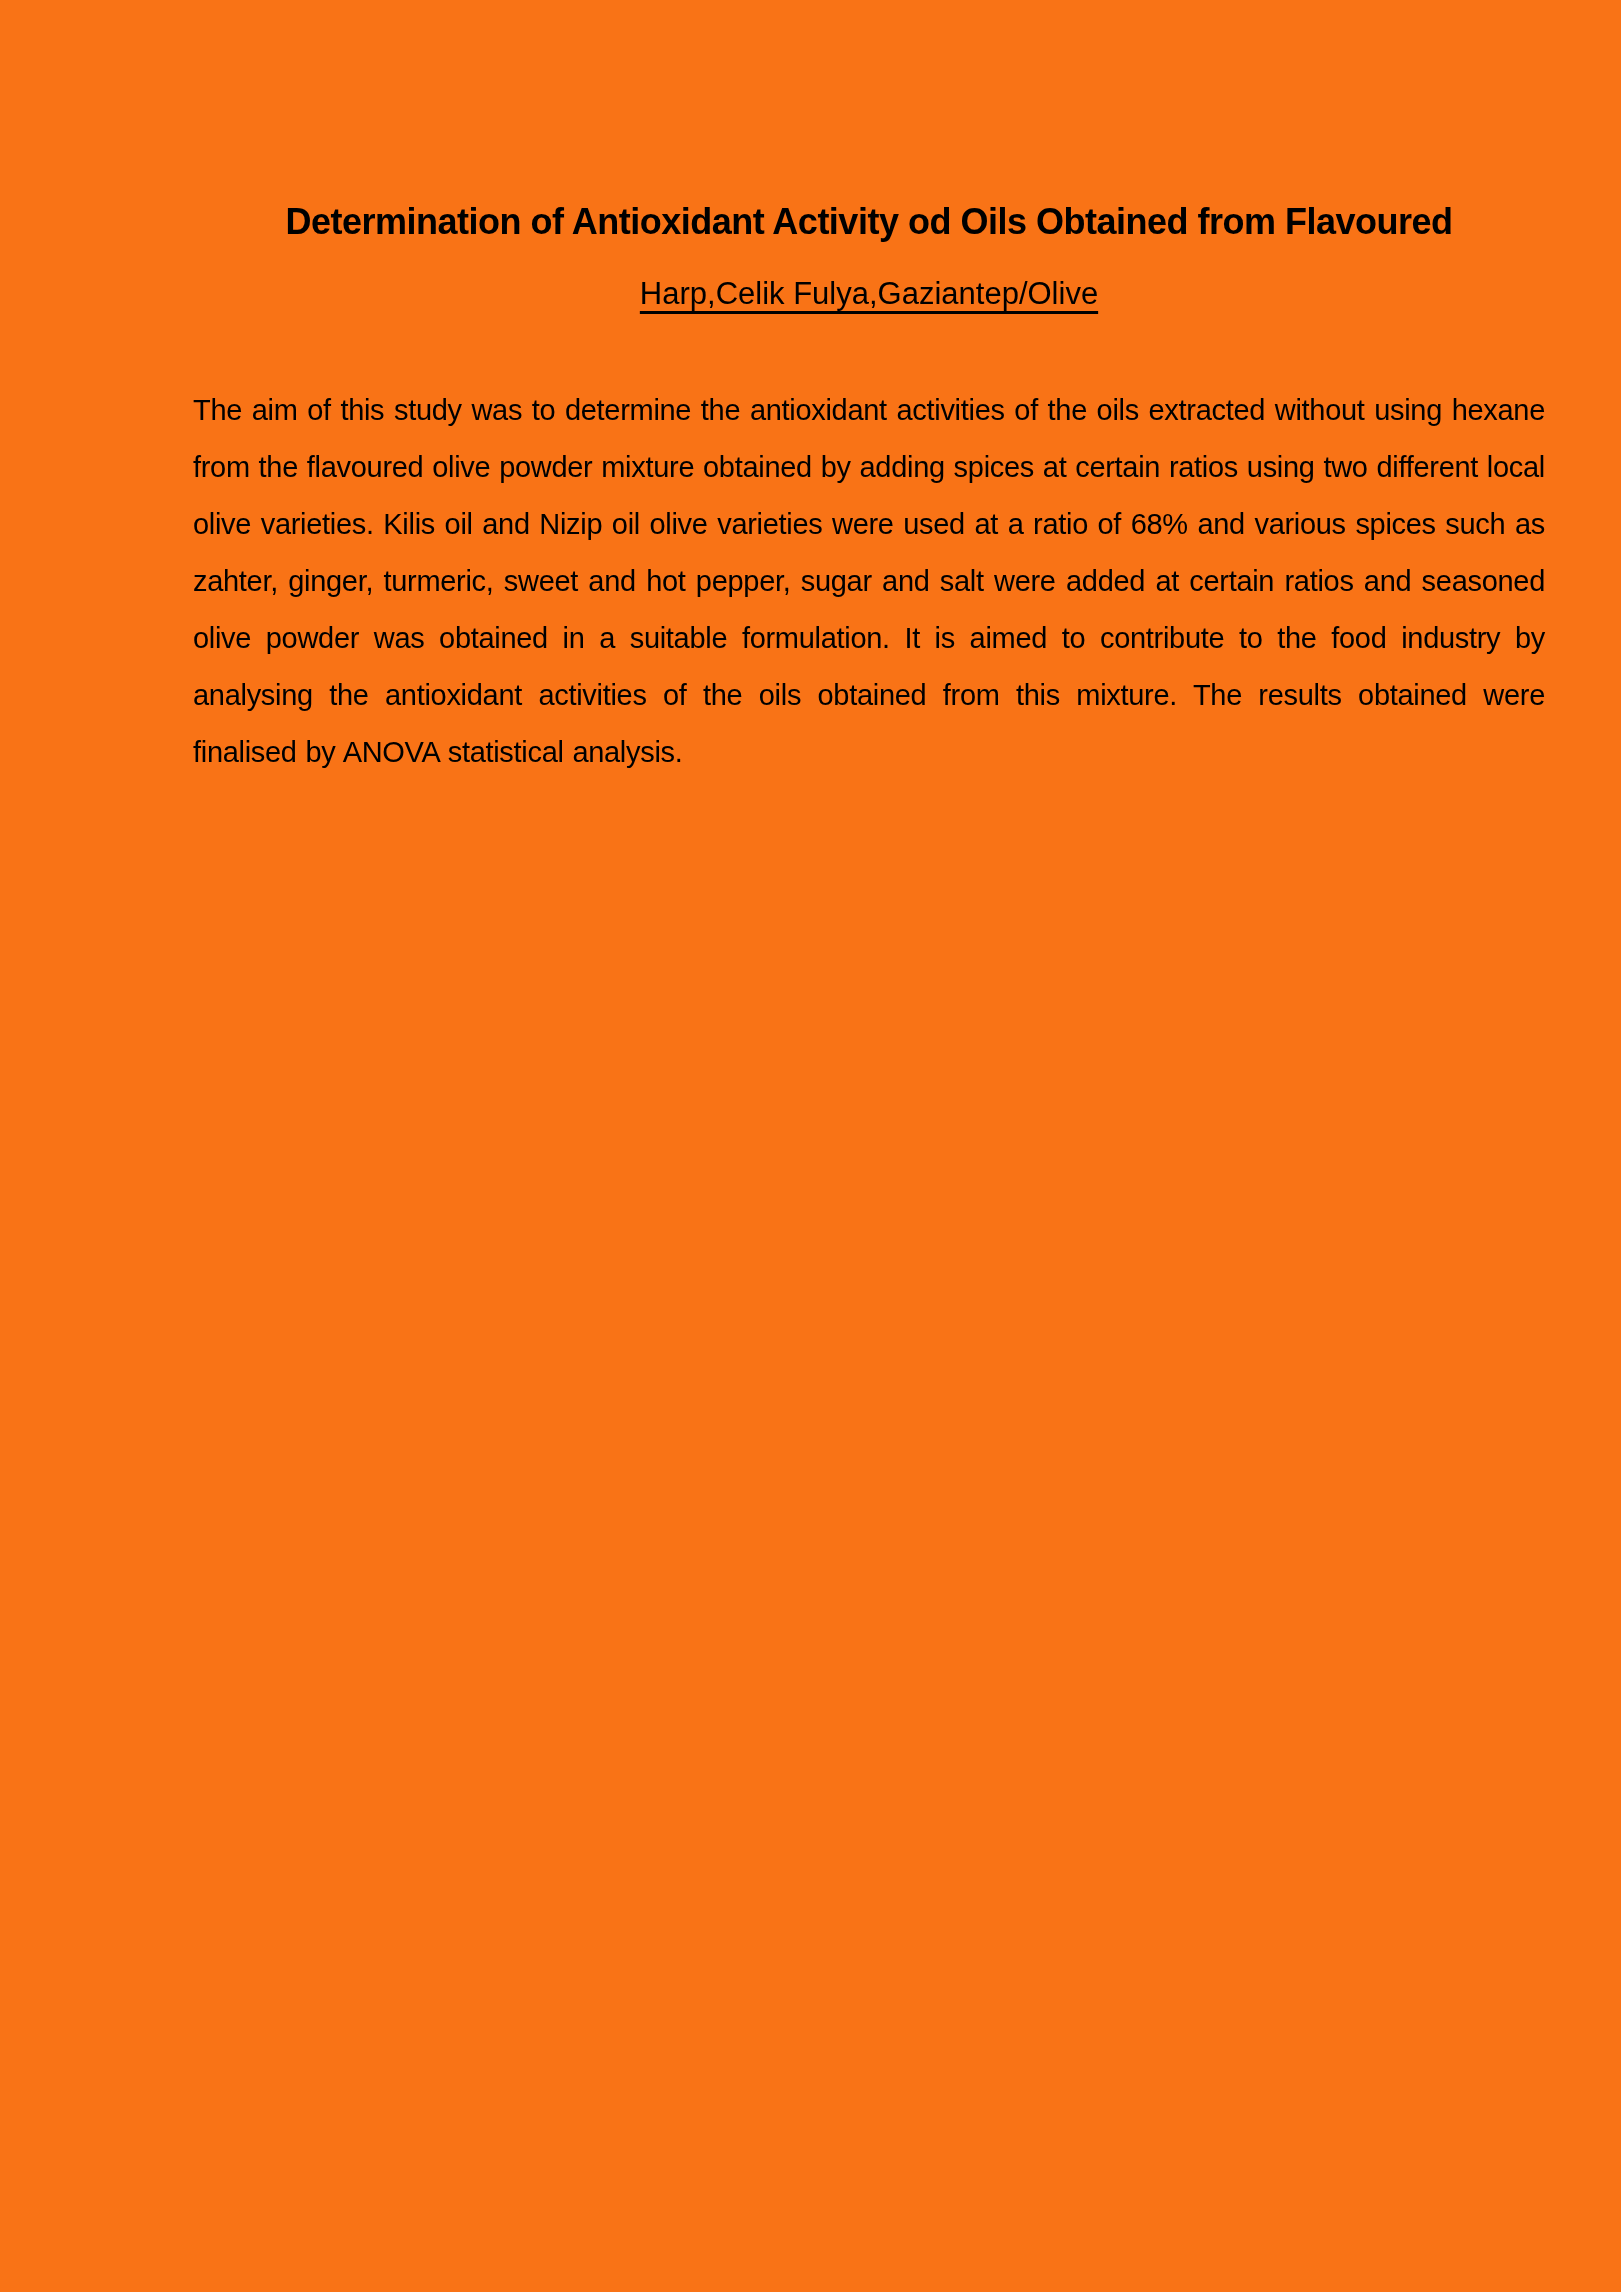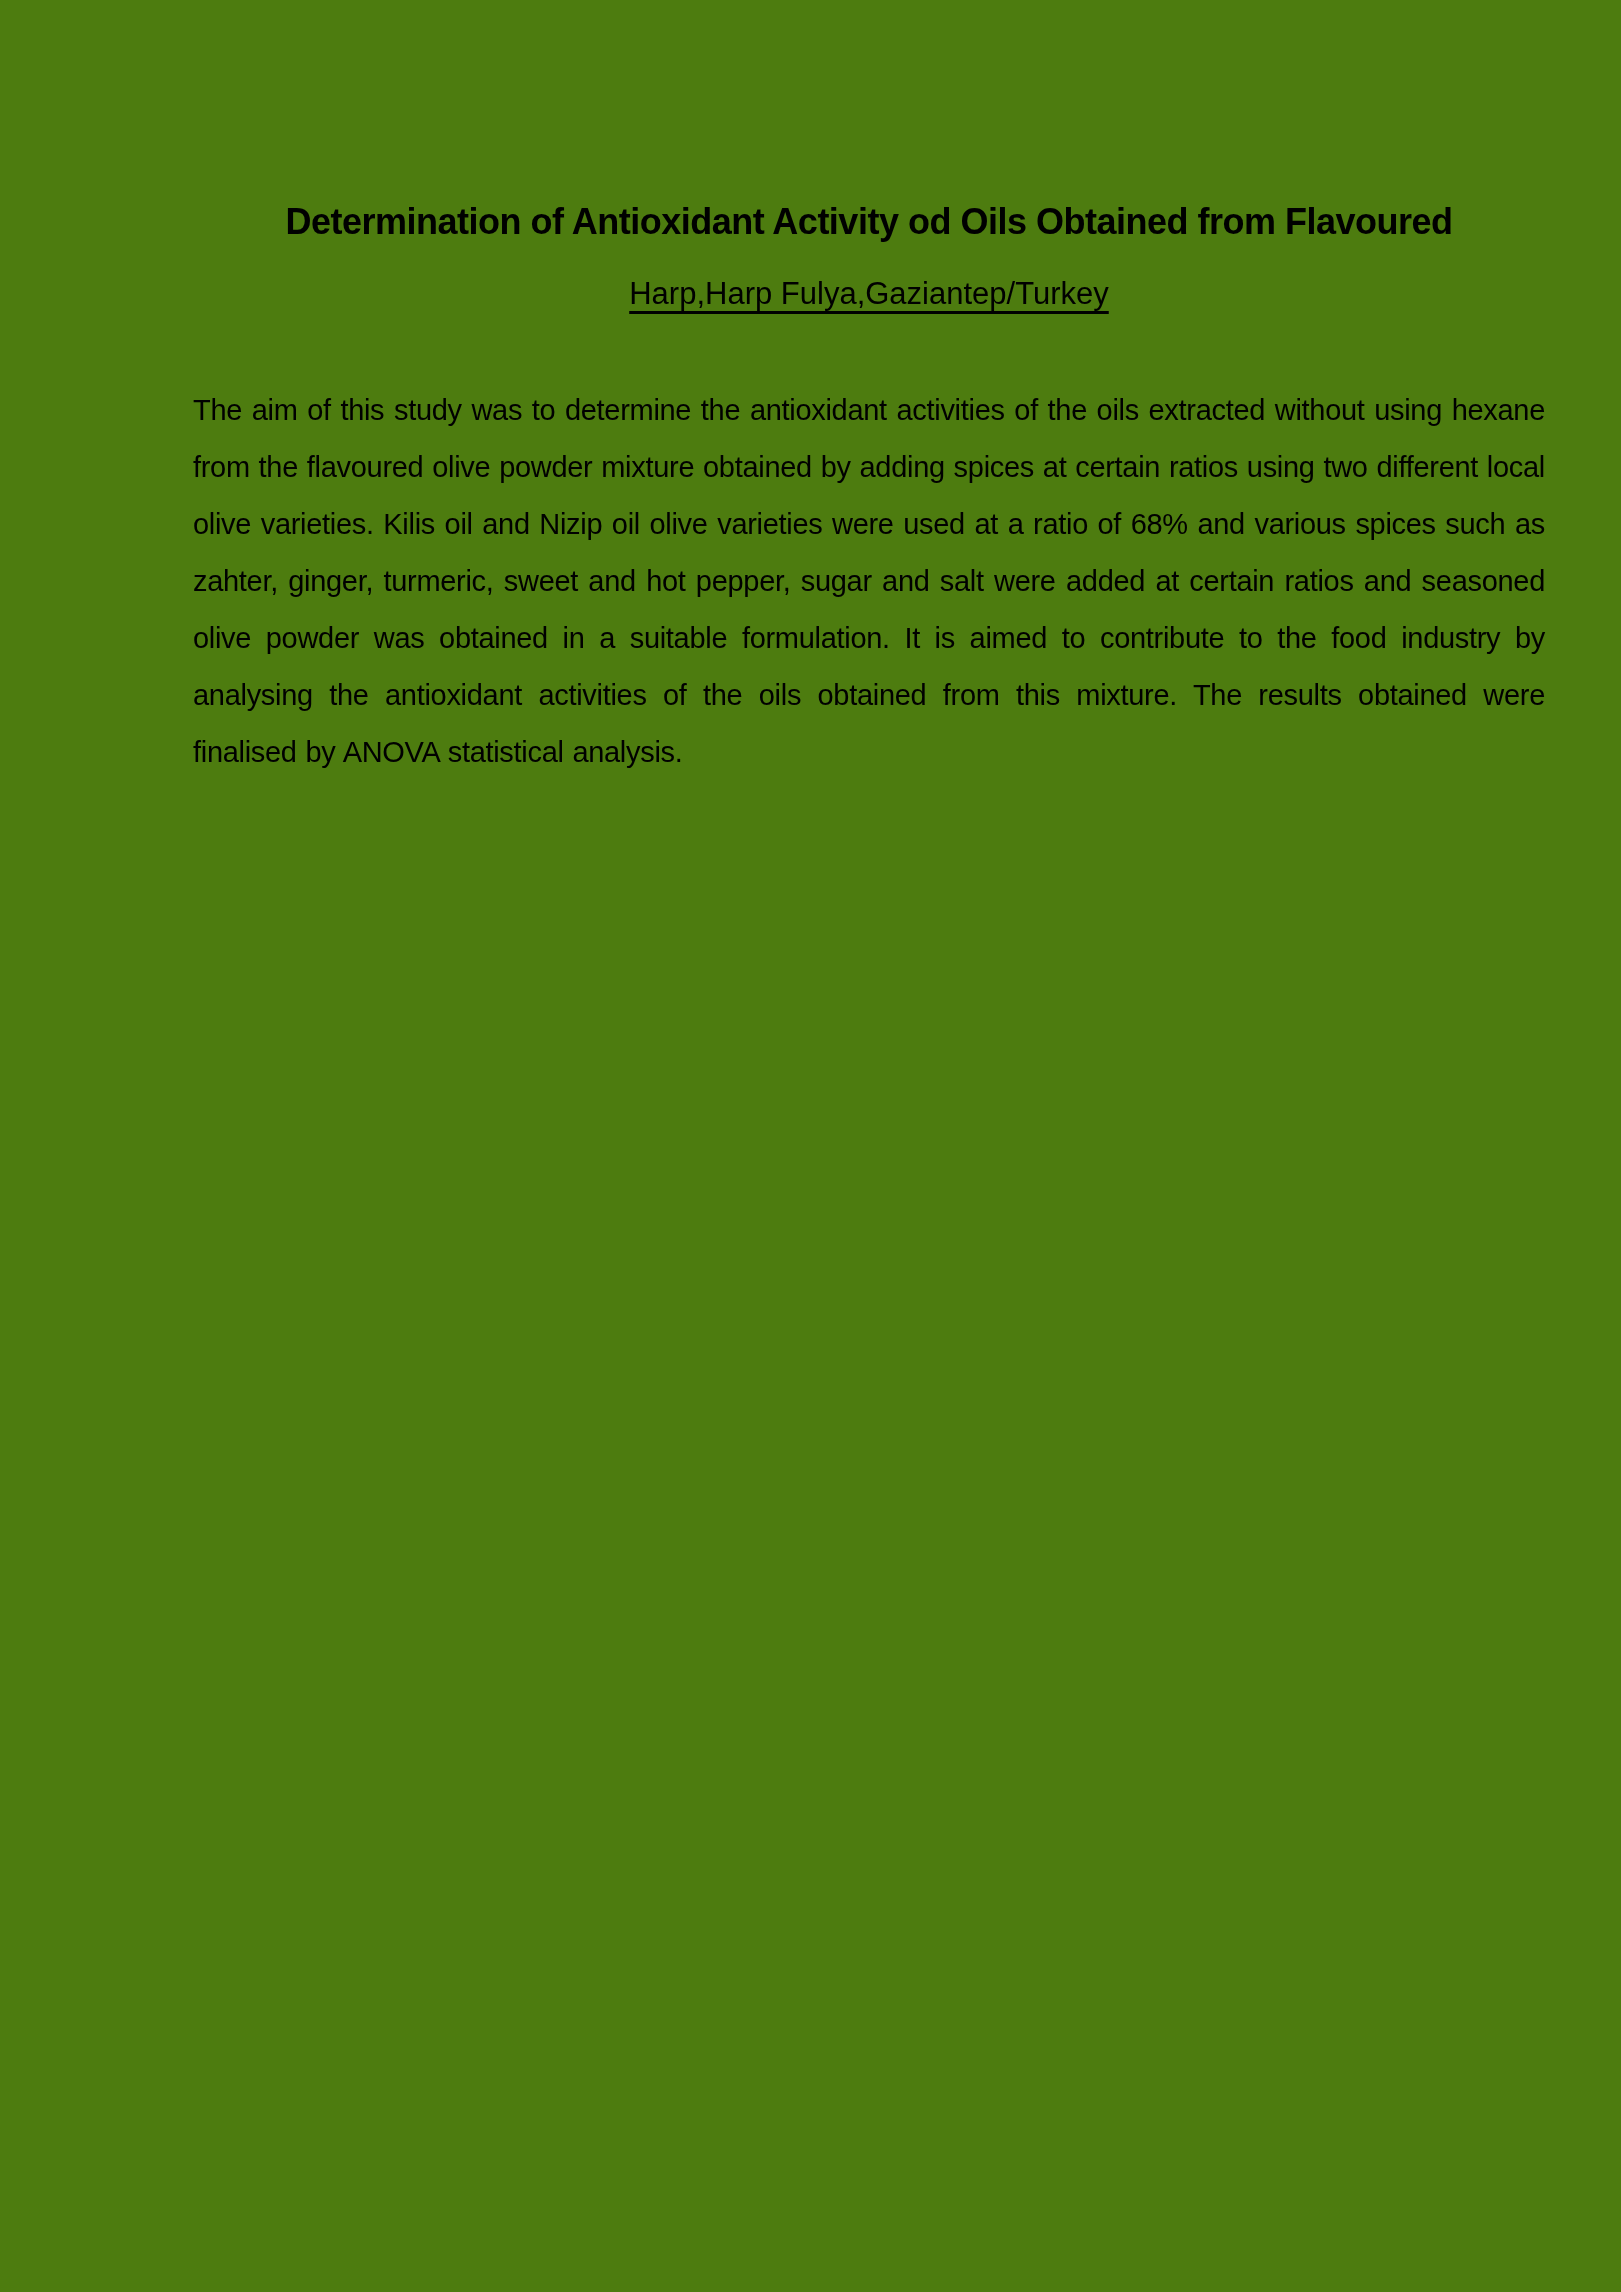--- a/index.html
+++ b/index.html
@@ -5,21 +5,21 @@
   * { margin: 0; padding: 0; box-sizing: border-box; }
 
   html, body {
     background: #ffffff;
   }
 
   .page {
     position: relative;
     width: 1621px;
     height: 2293px;
-    background: #4d7c0f;
+    background: #f97316;
     color: #000000;
     font-family: "Liberation Sans", "DejaVu Sans", sans-serif;
     padding: 188px 76px 0 193px; 
     overflow: hidden;
   }
 
   .title {
     font-weight: bold;
     font-size: 36px;
     line-height: 68px;
@@ -56,18 +56,18 @@
 </style>
 </head>
 <body>
 
 <div class="page">
 
   <h1 class="title">
     <span class="title-line">Determination of Antioxidant Activity od Oils Obtained from Flavoured</span>
   </h1>
 
-  <div class="author">Harp,Harp Fulya,Gaziantep/Turkey</div>
+  <div class="author">Harp,Celik Fulya,Gaziantep/Olive</div>
 
   <p class="abstract">The aim of this study was to determine the antioxidant activities of the oils extracted without using hexane from the flavoured olive powder mixture obtained by adding spices at certain ratios using two different local olive varieties. Kilis oil and Nizip oil olive varieties were used at a ratio of 68% and various spices such as zahter, ginger, turmeric, sweet and hot pepper, sugar and salt were added at certain ratios and seasoned olive powder was obtained in a suitable formulation. It is aimed to contribute to the food industry by analysing the antioxidant activities of the oils obtained from this mixture. The results obtained were finalised by ANOVA statistical analysis.</p>
 
 </div>
 
 
 </body></html>

